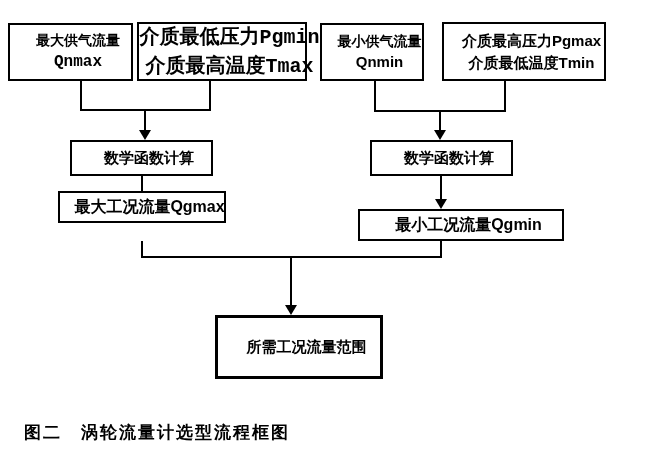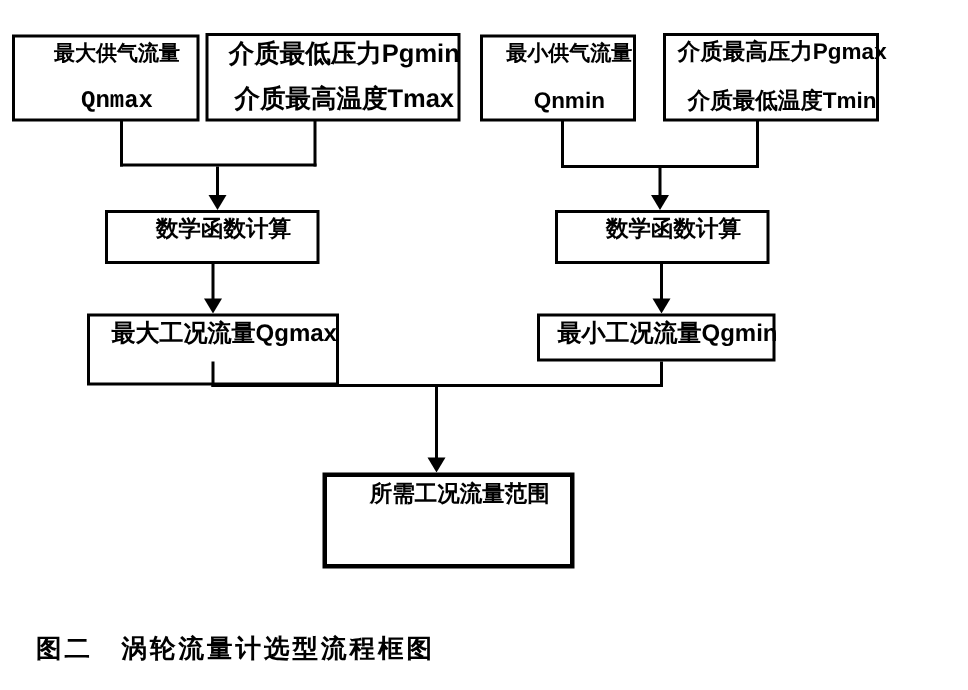--- a/index.html
+++ b/index.html
@@ -13,47 +13,47 @@
     overflow:hidden;
   }
   .node {
     position:absolute;
     box-sizing:border-box;
     border:2px solid #000;
     background:#fff;
     display:flex;
     flex-direction:column;
     align-items:center;
-    justify-content:space-between;
+    justify-content:center;
     text-align:center;
     font-weight:bold;
     line-height:1.45;
     padding-left:15px;
   }
   .node span { display:block; white-space:nowrap; }
   .ln { position:absolute; background:#000; }
   .ah {
     position:absolute; width:0; height:0;
     border-left:6px solid transparent;
     border-right:6px solid transparent;
     border-top:10px solid #000;
   }
   
   .n-qnmax      { left:8px;   top:23px; width:125px; height:58px; font-size:14px; }
   .n-qnmax .lat { font-family:Liberation Mono, monospace; font-size:16px; }
-  .n-pgmin-tmax { left:137px; top:22px; width:170px; height:59px; font-size:17px; }
+  .n-pgmin-tmax { left:137px; top:22px; width:170px; height:59px; font-size:20px;font-family:Liberation Mono, monospace; }
   .n-qnmin      { left:320px; top:23px; width:104px; height:58px; font-size:14px; }
   .n-qnmin .lat { font-size:15px; }
-  .n-pgmax-tmin { left:442px; top:22px; width:144px; height:59px; font-size:15px; }
+  .n-pgmax-tmin { left:442px; top:22px; width:164px; height:59px; font-size:15px; }
   
   .n-math-l { left:70px;  top:140px; width:143px; height:36px; font-size:15px; }
   .n-math-r { left:370px; top:140px; width:143px; height:36px; font-size:15px; }
   
-  .n-qgmax { left:58px;  top:209px; width:168px; height:48px; font-size:16px; }
-  .n-qgmin { left:358px; top:209px; width:159px; height:32px; font-size:16px; }
+  .n-qgmax { left:58px;  top:191px; width:168px; height:32px; font-size:16px; }
+  .n-qgmin { left:358px; top:209px; width:206px; height:32px; font-size:16px; }
   
   .n-range { left:215px; top:315px; width:168px; height:64px; border-width:3px; font-size:15px; line-height:1.6; }
   
   .tl-v1   { left:80px;  top:80px;  width:2px;   height:31px; }
   .tl-v2   { left:209px; top:80px;  width:2px;   height:31px; }
   .tl-h    { left:80px;  top:109px; width:131px; height:2px; }
   .tl-stem { left:144px; top:111px; width:2px;   height:20px; }
   .tl-ah   { left:139px; top:130px; }
   
   .tr-v1   { left:374px; top:80px;  width:2px;   height:32px; }

